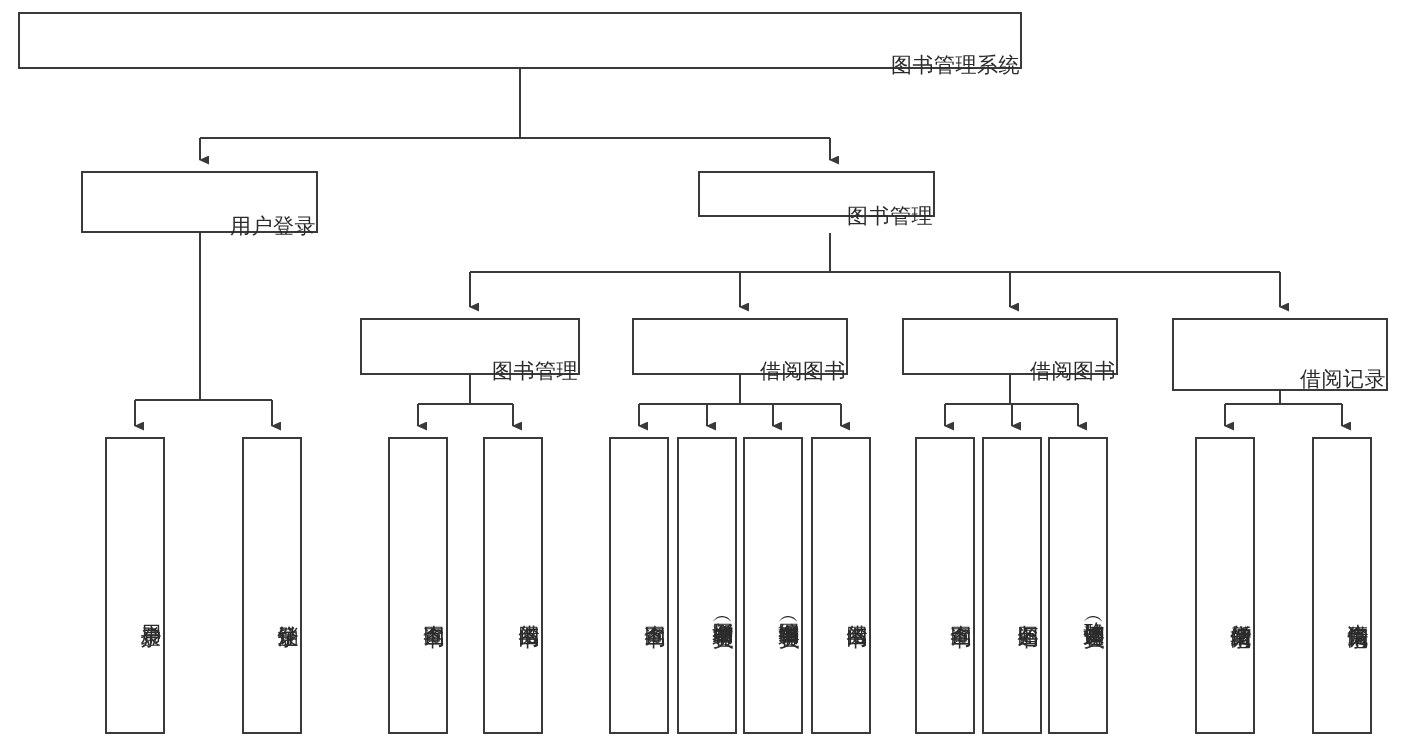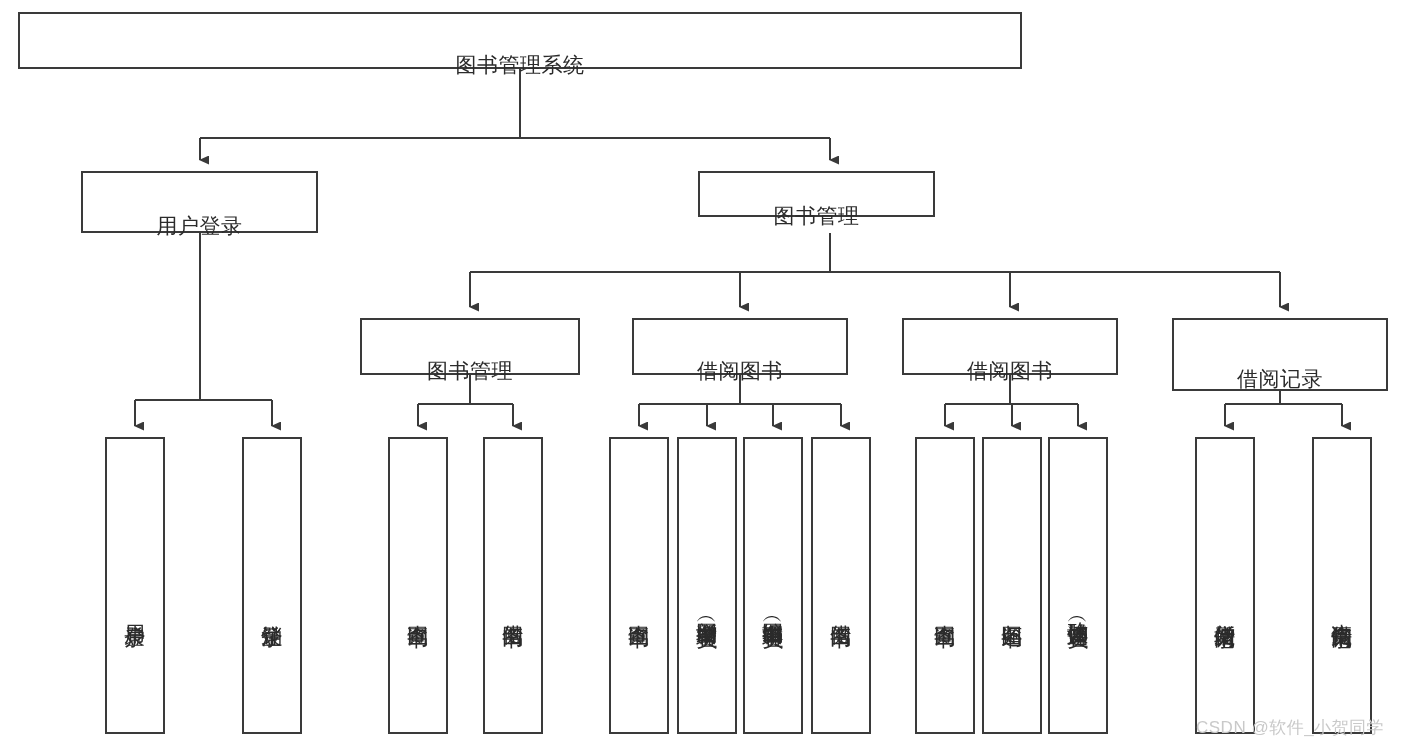--- a/index.html
+++ b/index.html
@@ -50,21 +50,21 @@
     letter-spacing: 1px;
     color: #2b2b2b;
     max-height: 100%;
     text-align: center;
   }
   .leaf-inner {
     width: 100%;
     height: 100%;
     display: flex;
     align-items: center;
-    justify-content: center;
+    justify-content: flex-end;
     overflow: hidden;
     margin-top: 48px;
   }
   #connector-layer {
     position: absolute;
     left: 0;
     top: 0;
     width: 1405px;
     height: 747px;
     pointer-events: none;
@@ -222,15 +222,14 @@
           <span class="node-label-v">新增借阅记录</span>
         </div>
       </div>
       <div class="node-box" style="left: 1312px; top: 437px; width: 60px; height: 297px;">
         <div class="leaf-inner">
           <span class="node-label-v">查询借阅记录</span>
         </div>
       </div>
     </div>
 
-  <div class="watermark" style="left: 1196px; top: 716px; color: rgb(201, 201, 201);">CSDN @软件_小贺同学</div>
 
 </div>
 
 </body></html>

